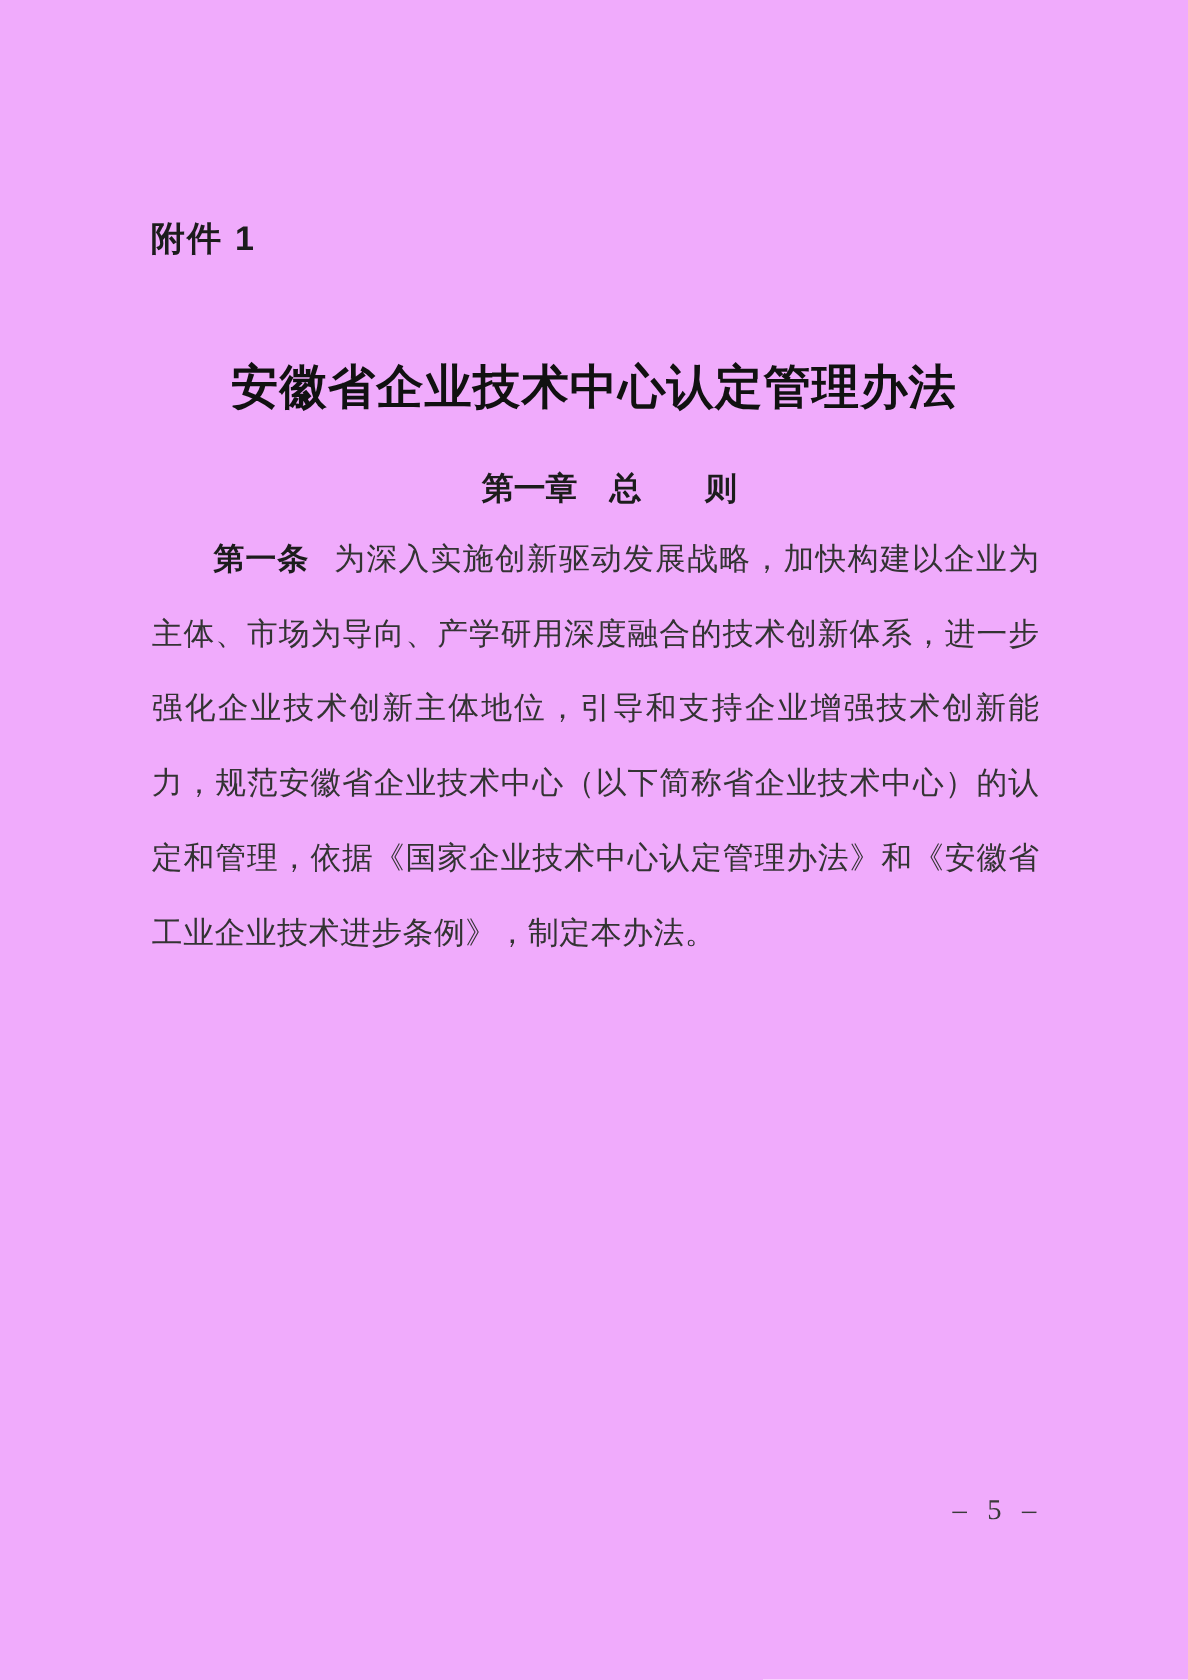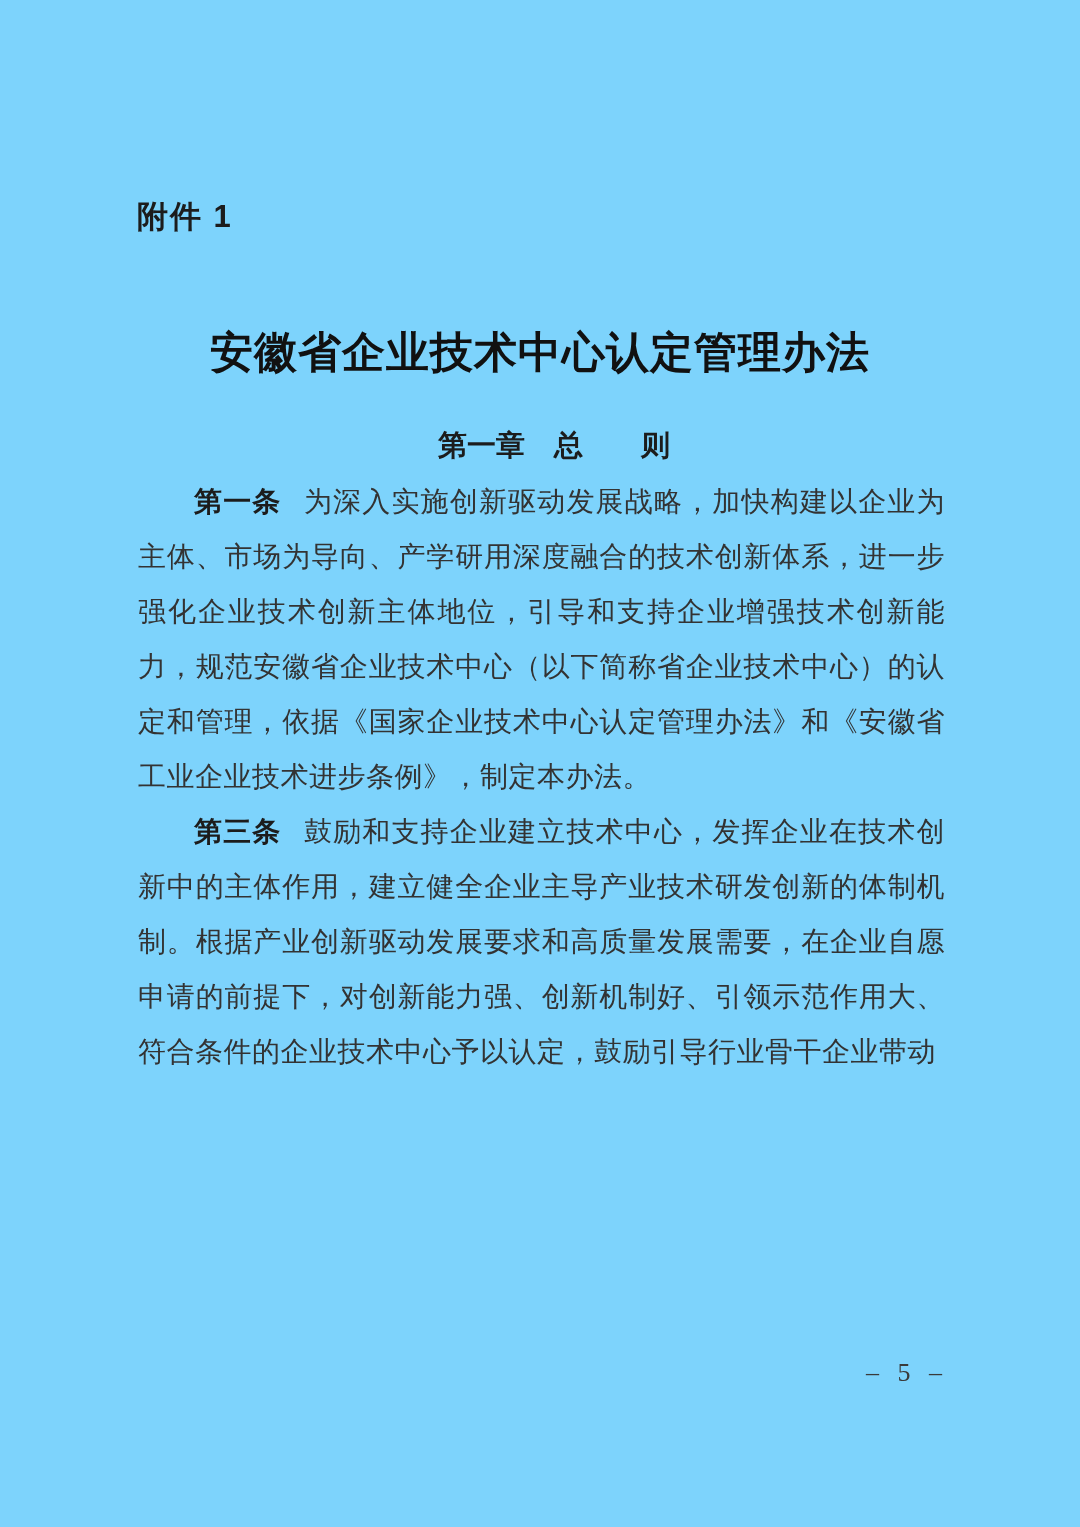--- a/index.html
+++ b/index.html
@@ -4,21 +4,21 @@
 <style>
   html, body {
     margin: 0;
     padding: 0;
     background: #ffffff;
   }
   .doc-page {
     position: relative;
     width: 1080px;
     height: 1527px;
-    background: #7dd3fc;
+    background: #f0abfc;
     overflow: hidden;
     font-family: "Liberation Serif", serif;
     color: #2e2e2e;
   }
   .attachment-label {
     position: absolute;
     left: 137px;
     top: 197px;
     font-family: "Liberation Sans", sans-serif;
     font-weight: 700;
@@ -51,21 +51,21 @@
     font-size: 29px;
     line-height: 38px;
     color: #1c1c1c;
   }
   .doc-body {
     position: absolute;
     left: 138px;
     top: 474px;
     width: 807px;
     font-size: 28px;
-    line-height: 55px;
+    line-height: 68px;
     text-align: justify;
     letter-spacing: 0.5px;
     color: #333333;
   }
   .doc-body p {
     margin: 0;
     text-indent: 2em;
   }
   .article-term {
     font-family: "Liberation Sans", sans-serif;
@@ -91,20 +91,17 @@
   <div class="attachment-label">附件 1</div>
 
   <div class="doc-title">安徽省企业技术中心认定管理办法</div>
 
   <div class="chapter-heading">第一章　总　　则</div>
 
   <div class="doc-body">
     <p>
       <span class="article-term">第一条</span><span>为深入实施创新驱动发展战略，加快构建以企业为主体、市场为导向、产学研用深度融合的技术创新体系，进一步强化企业技术创新主体地位，引导和支持企业增强技术创新能力，规范安徽省企业技术中心（以下简称省企业技术中心）的认定和管理，依据《国家企业技术中心认定管理办法》和《安徽省工业企业技术进步条例》，制定本办法。</span>
     </p>
-    <p>
-      <span class="article-term">第三条</span><span>鼓励和支持企业建立技术中心，发挥企业在技术创新中的主体作用，建立健全企业主导产业技术研发创新的体制机制。根据产业创新驱动发展要求和高质量发展需要，在企业自愿申请的前提下，对创新能力强、创新机制好、引领示范作用大、符合条件的企业技术中心予以认定，鼓励引导行业骨干企业带动</span>
-    </p>
   </div>
 
   <div class="page-number">– 5 –</div>
 
 </div>
 
 </body></html>

